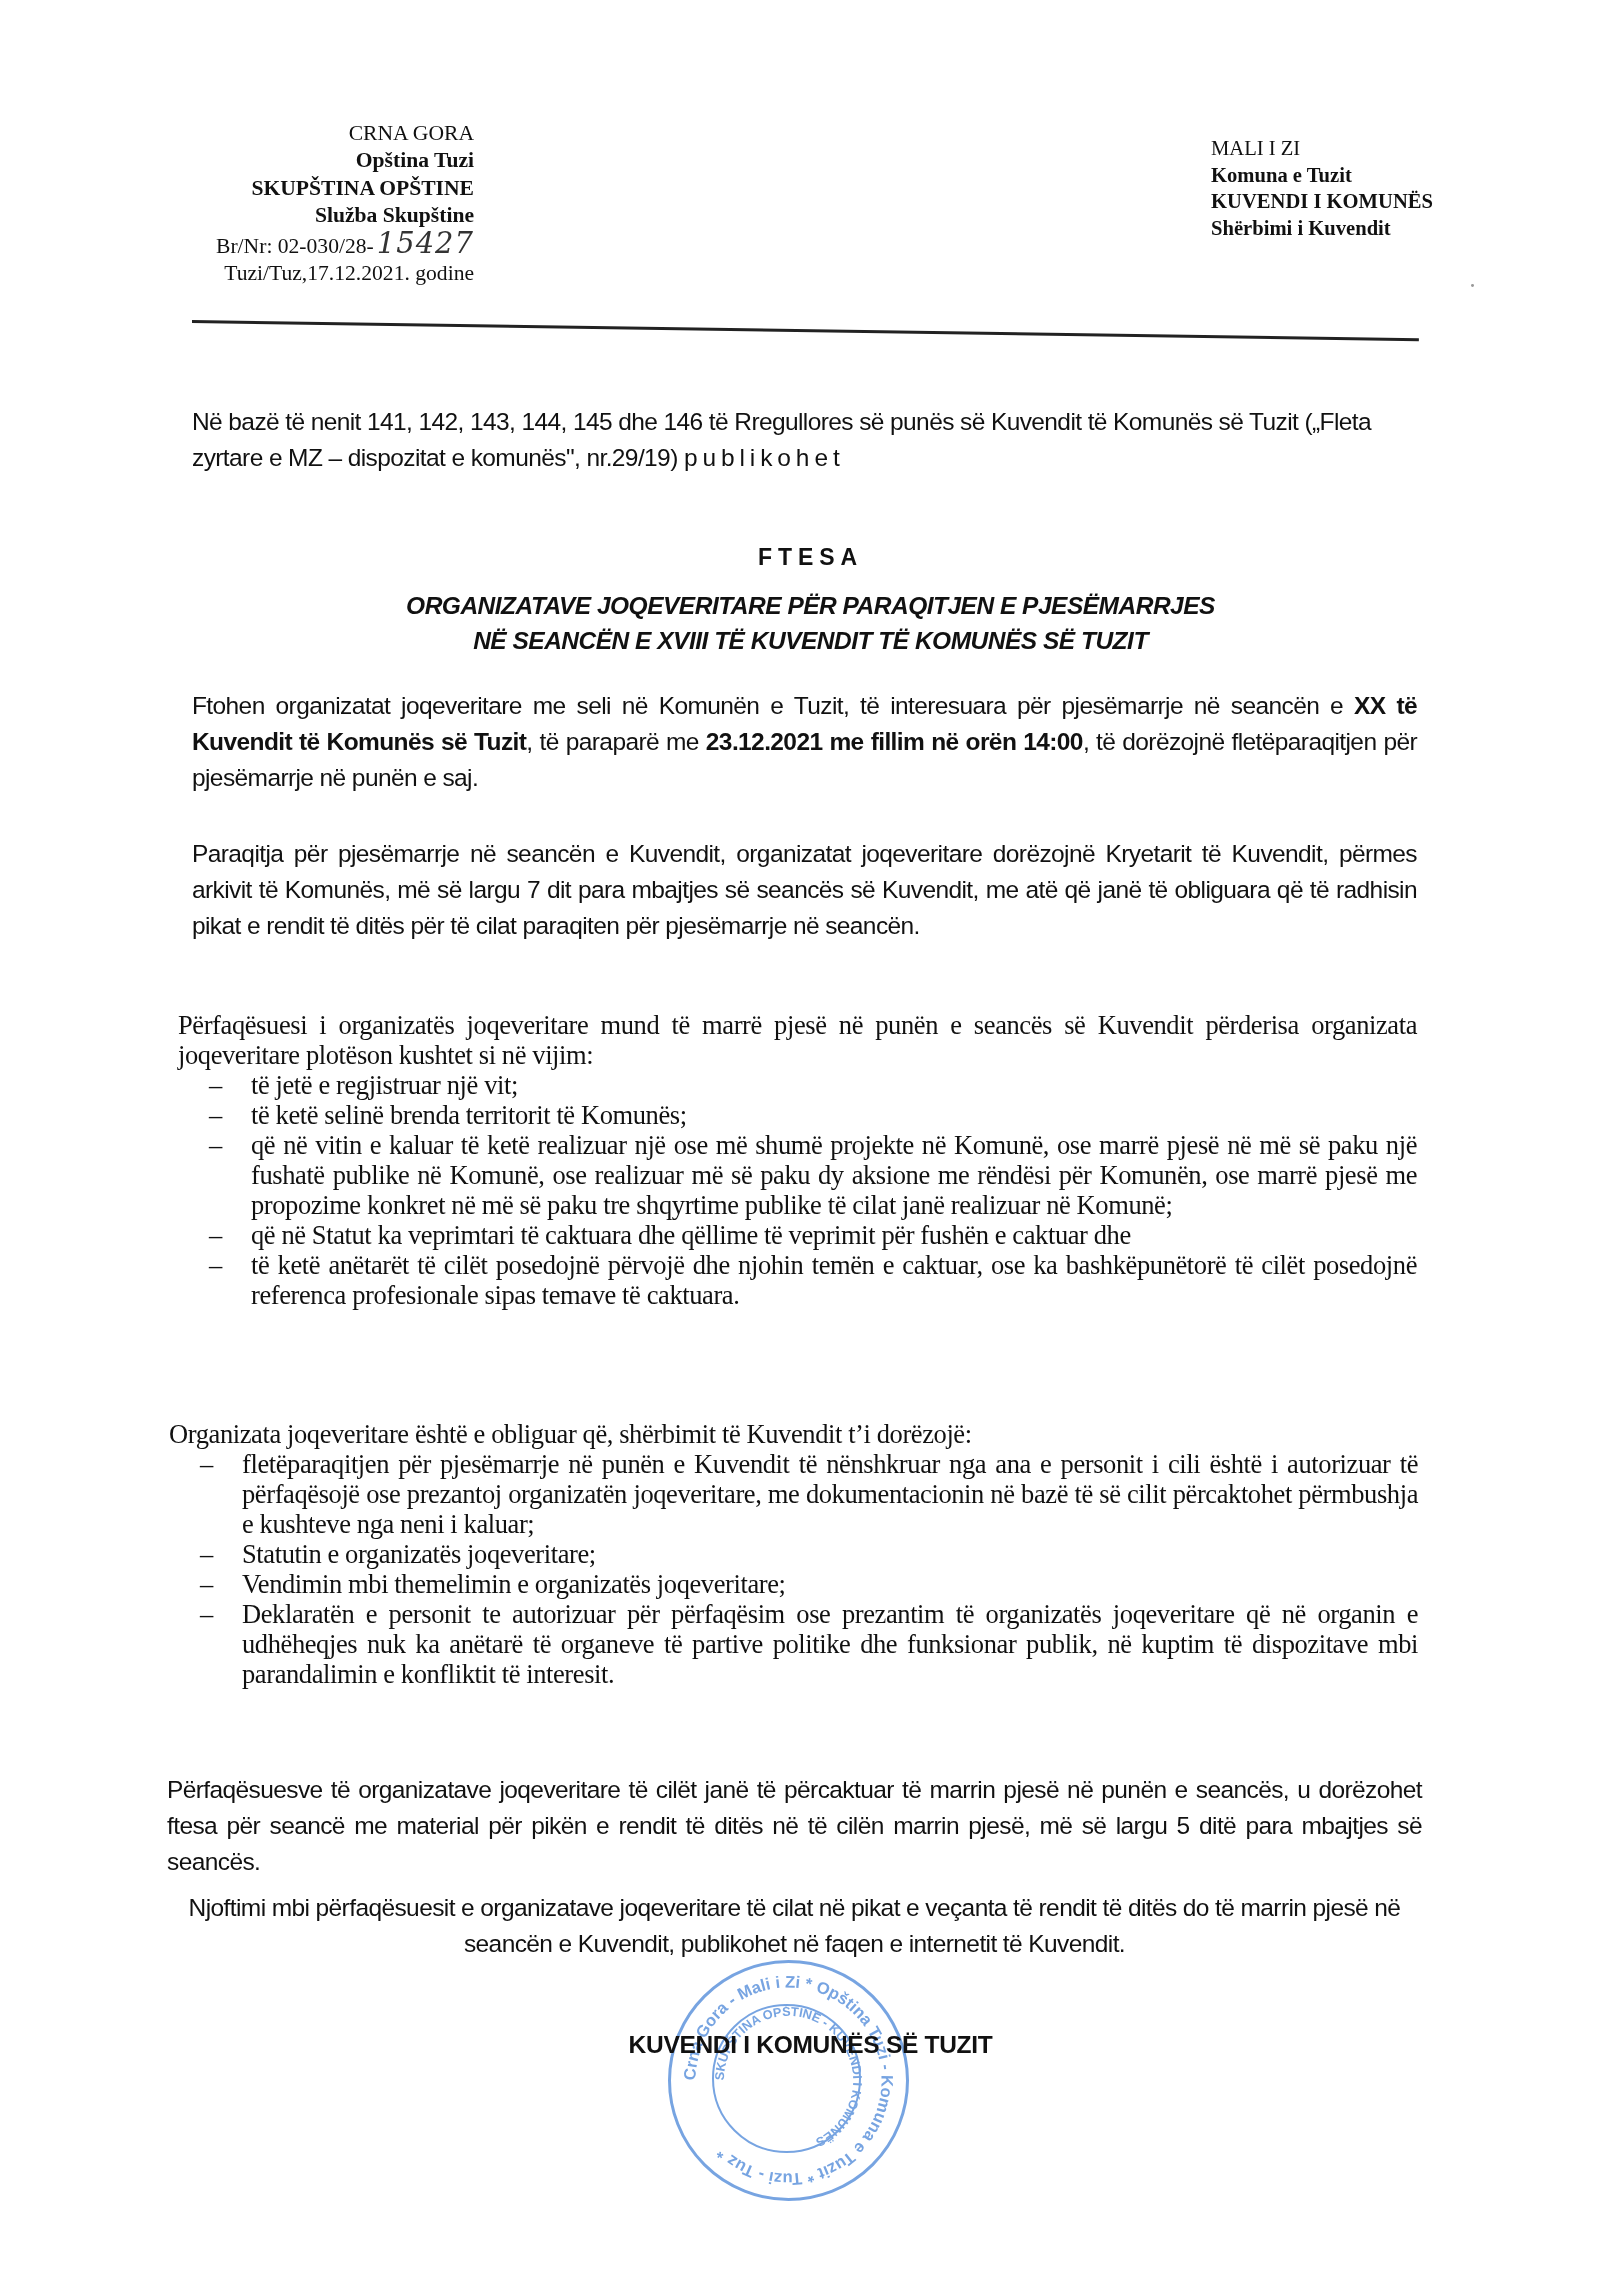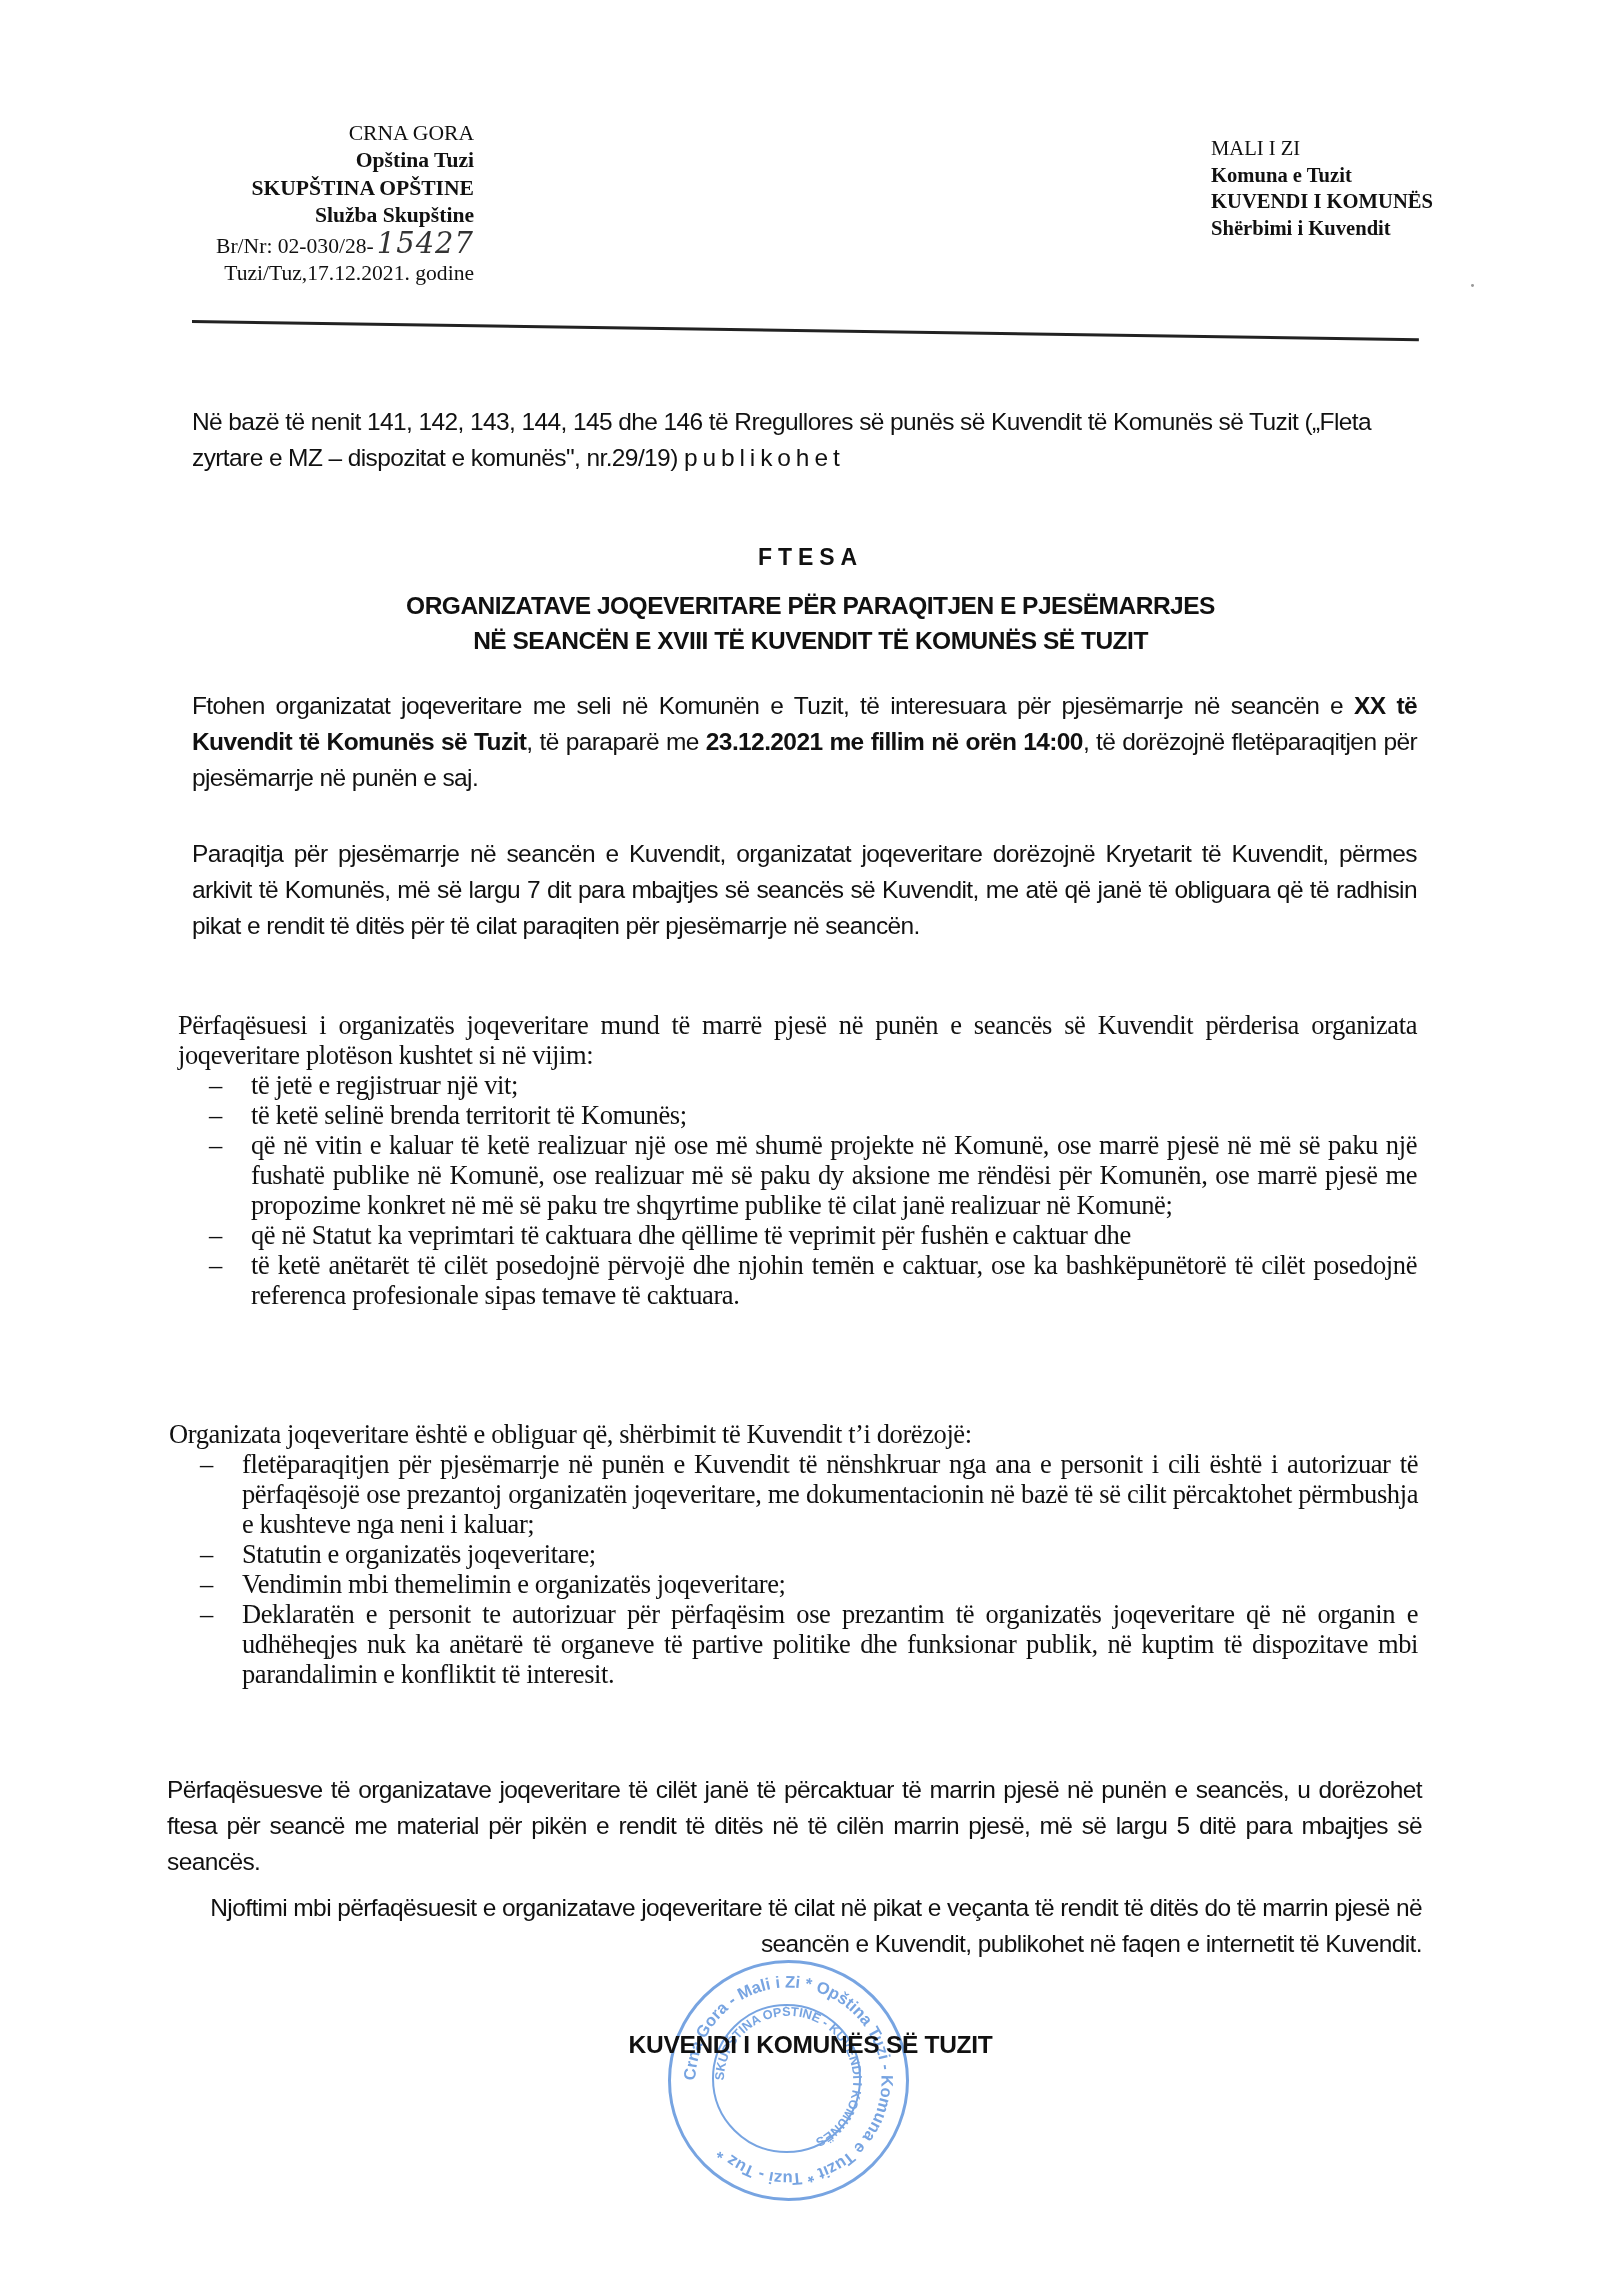--- a/index.html
+++ b/index.html
@@ -10,21 +10,21 @@
   .hdr-left .num-hand { font-family: "DejaVu Serif", serif; font-style: italic; font-size: 29px; color: #333; letter-spacing: 1px; margin-left: 3px; }
   .hdr-right { position: absolute; right: 188px; top: 135px; text-align: left; font-size: 20.6px; line-height: 26.5px; }
   .hdr-right .b { font-weight: bold; }
   .rule { position: absolute; left: 192px; top: 320px; width: 1227px; height: 2.9px; background: #222; transform: rotate(0.85deg); transform-origin: left center; }
   .para { position: absolute; left: 192px; width: 1225px; font-size: 26.5px; line-height: 36px; text-align: justify; }
   .para.sansn { font-family: "Liberation Sans", sans-serif; font-size: 24.5px; letter-spacing: -0.6px; }
   .para.ser { font-family: "Liberation Serif", serif; font-size: 26.5px; letter-spacing: -0.4px; line-height: 30px; }
   .spaced { letter-spacing: 4.9px; }
   .title { position: absolute; left: 0; width: 1621px; text-align: center; font-family: "Liberation Sans", sans-serif; font-weight: bold; }
   .title.ftesa { top: 544px; font-size: 23px; letter-spacing: 5.9px; }
-  .title.sub { top: 588px; font-size: 24.5px; line-height: 35px; letter-spacing: -0.5px; }
+  .title.sub { top: 588px; font-size: 24.5px; line-height: 35px; letter-spacing: -0.5px; font-style: italic; }
   ul.dash { list-style: none; margin: 0; padding: 0; }
   ul.dash li { position: relative; padding-left: 73px; }
   ul.dash li::before { content: "–"; position: absolute; left: 31px; top: 0; }
   .bold { font-weight: bold; }
   .stamp { position: absolute; left: 668px; top: 1960px; width: 235px; height: 235px; border: 3.9px solid #4a86d8; border-radius: 50%; opacity: 0.75; }
   .stamp .inner { position: absolute; left: 41px; top: 41px; width: 145px; height: 145px; border: 2px solid #4a86d8; border-radius: 50%; }
   .stamp .ring-text { position: absolute; width: 100%; height: 100%; }
   .sig { position: absolute; left: 0; width: 1621px; top: 2031px; text-align: center; font-family: "Liberation Sans", sans-serif; font-weight: bold; font-size: 24.5px; letter-spacing: -0.3px; }
   .speck { position: absolute; right: 147px; top: 284px; width: 2.9px; height: 2.9px; background: #999; border-radius: 50%; }
 </style>
@@ -85,21 +85,21 @@
   <div>Organizata joqeveritare është e obliguar që, shërbimit të Kuvendit t’i dorëzojë:</div>
   <ul class="dash">
     <li>fletëparaqitjen për pjesëmarrje në punën e Kuvendit të nënshkruar nga ana e personit i cili është i autorizuar të përfaqësojë ose prezantoj organizatën joqeveritare, me dokumentacionin në bazë të së cilit përcaktohet përmbushja e kushteve nga neni i kaluar;</li>
     <li>Statutin e organizatës joqeveritare;</li>
     <li>Vendimin mbi themelimin e organizatës joqeveritare;</li>
     <li>Deklaratën e personit te autorizuar për përfaqësim ose prezantim të organizatës joqeveritare që në organin e udhëheqjes nuk ka anëtarë të organeve të partive politike dhe funksionar publik, në kuptim të dispozitave mbi parandalimin e konfliktit të interesit.</li>
   </ul>
 </div>
 
 <div class="para sansn" style="top:1772px; left:167px; width:1255px;">Përfaqësuesve të organizatave joqeveritare të cilët janë të përcaktuar të marrin pjesë në punën e seancës, u dorëzohet ftesa për seancë me material për pikën e rendit të ditës në të cilën marrin pjesë, më së largu 5 ditë para mbajtjes së seancës.</div>
-<div class="para sansn" style="top:1890px; left:167px; width:1255px; text-align:right;">Njoftimi mbi përfaqësuesit e organizatave joqeveritare të cilat në pikat e veçanta të rendit të ditës do të marrin pjesë në seancën e Kuvendit, publikohet në faqen e internetit të Kuvendit.</div>
+<div class="para sansn" style="top:1890px; left:167px; width:1255px; text-align:center;">Njoftimi mbi përfaqësuesit e organizatave joqeveritare të cilat në pikat e veçanta të rendit të ditës do të marrin pjesë në seancën e Kuvendit, publikohet në faqen e internetit të Kuvendit.</div>
 
 <div class="stamp">
   <div class="inner"></div>
   <svg class="ring-text" viewBox="0 0 240 240">
     <defs>
       <path id="outerCircle" d="M120,120 m-95,0 a95,95 0 1,1 190,0 a95,95 0 1,1 -190,0"></path>
       <path id="innerCircle" d="M120,120 m-66,0 a66,66 0 1,1 132,0 a66,66 0 1,1 -132,0"></path>
     </defs>
     <text font-family="Liberation Sans, sans-serif" font-size="17" font-weight="bold" fill="#4a86d8">
       <textPath href="#outerCircle">Crna Gora - Mali i Zi * Opština Tuzi - Komuna e Tuzit * Tuzi - Tuz *</textPath>

